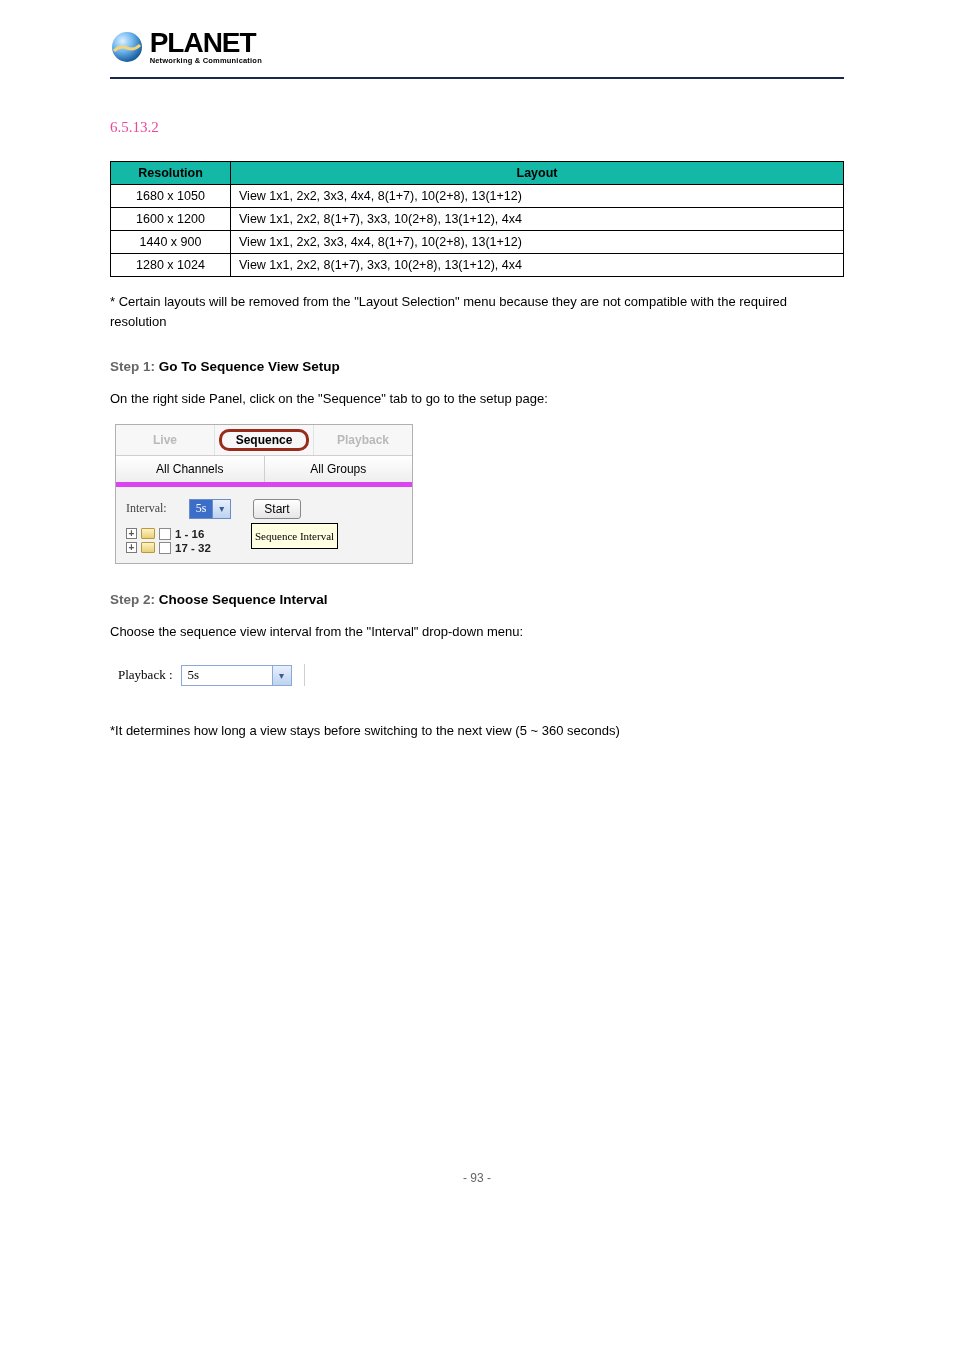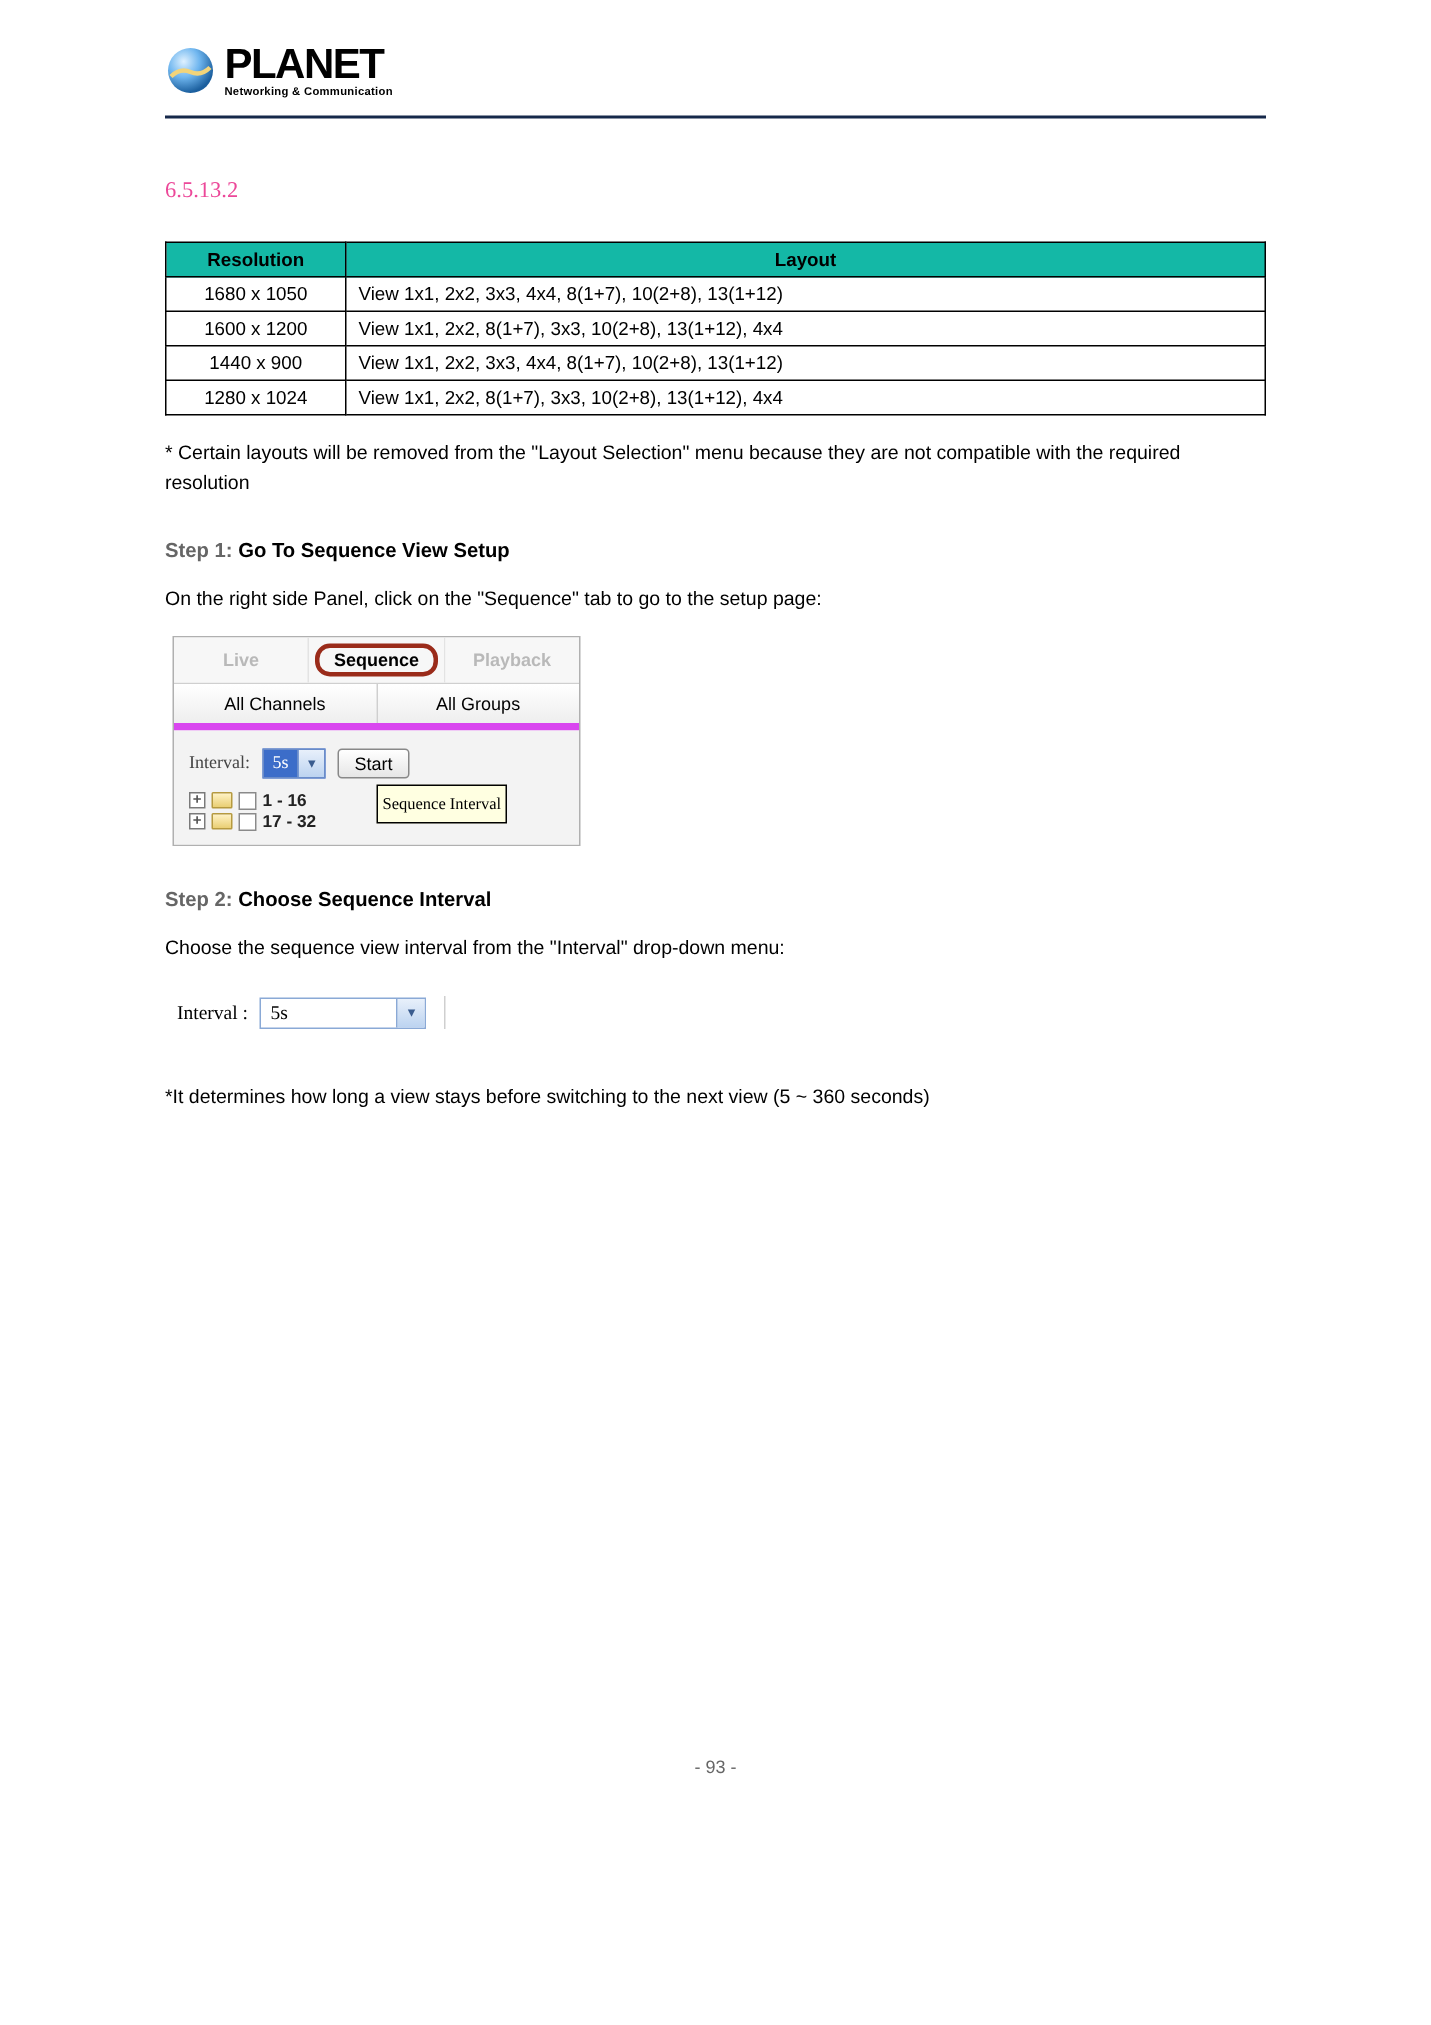--- a/index.html
+++ b/index.html
@@ -84,21 +84,21 @@
     color: #000;
     margin-top: 28px;
     margin-bottom: 10px;
   }
   .step-heading .num {
     color: #666;
   }
   
   .shot1 {
     border: 1px solid #b0b0b0;
-    width: 272px;
+    width: 298px;
     background: #fff;
     margin: 10px 0 25px 5px;
     font-size: 12px;
   }
   .shot1-tabs {
     display: flex;
     border-bottom: 1px solid #cfcfcf;
   }
   .shot1-tab {
     flex: 1;
@@ -129,21 +129,21 @@
     padding: 6px 0;
     background: linear-gradient(#fff,#eee);
     border-right: 1px solid #cfcfcf;
   }
   .shot1-sub div:last-child { border-right: none; }
   .shot1-body {
     padding: 12px 10px 8px 10px;
     background: #f3f3f3;
     position: relative;
   }
-  .shot1-row1 { display: flex; align-items: center; gap: 8px; margin-bottom: 8px; }
+  .shot1-row1 { display: flex; align-items: center; gap: 22px; margin-bottom: 8px; }
   .shot1-lbl { color: #444; font-family: "Times New Roman", serif; }
   .combo1 {
     display: inline-flex;
     border: 1px solid #6a8cc9;
     background: #3c6dc9;
     color: #fff;
     height: 20px;
     align-items: center;
   }
   .combo1 .ctxt { padding: 0 6px; font-family: "Times New Roman", serif; font-size: 12px; }
@@ -334,21 +334,21 @@
   </div>
 
   
   <div class="step-heading">
     <span class="num">Step 2:</span>
     <span>Choose Sequence Interval</span>
   </div>
   <p class="body-text">Choose the sequence view interval from the "Interval" drop-down menu:</p>
 
   <div class="shot2">
-    <span>Interval :</span>
+    <span>Playback :</span>
     <span class="combo2">
       <span class="ctxt">5s</span>
       <span class="carrow">▾</span>
     </span>
     <span class="vdiv"></span>
   </div>
 
   <p class="body-text">*It determines how long a view stays before switching to the next view (5 ~ 360 seconds)</p>
 
   <div class="page-num">- 93 -</div>

